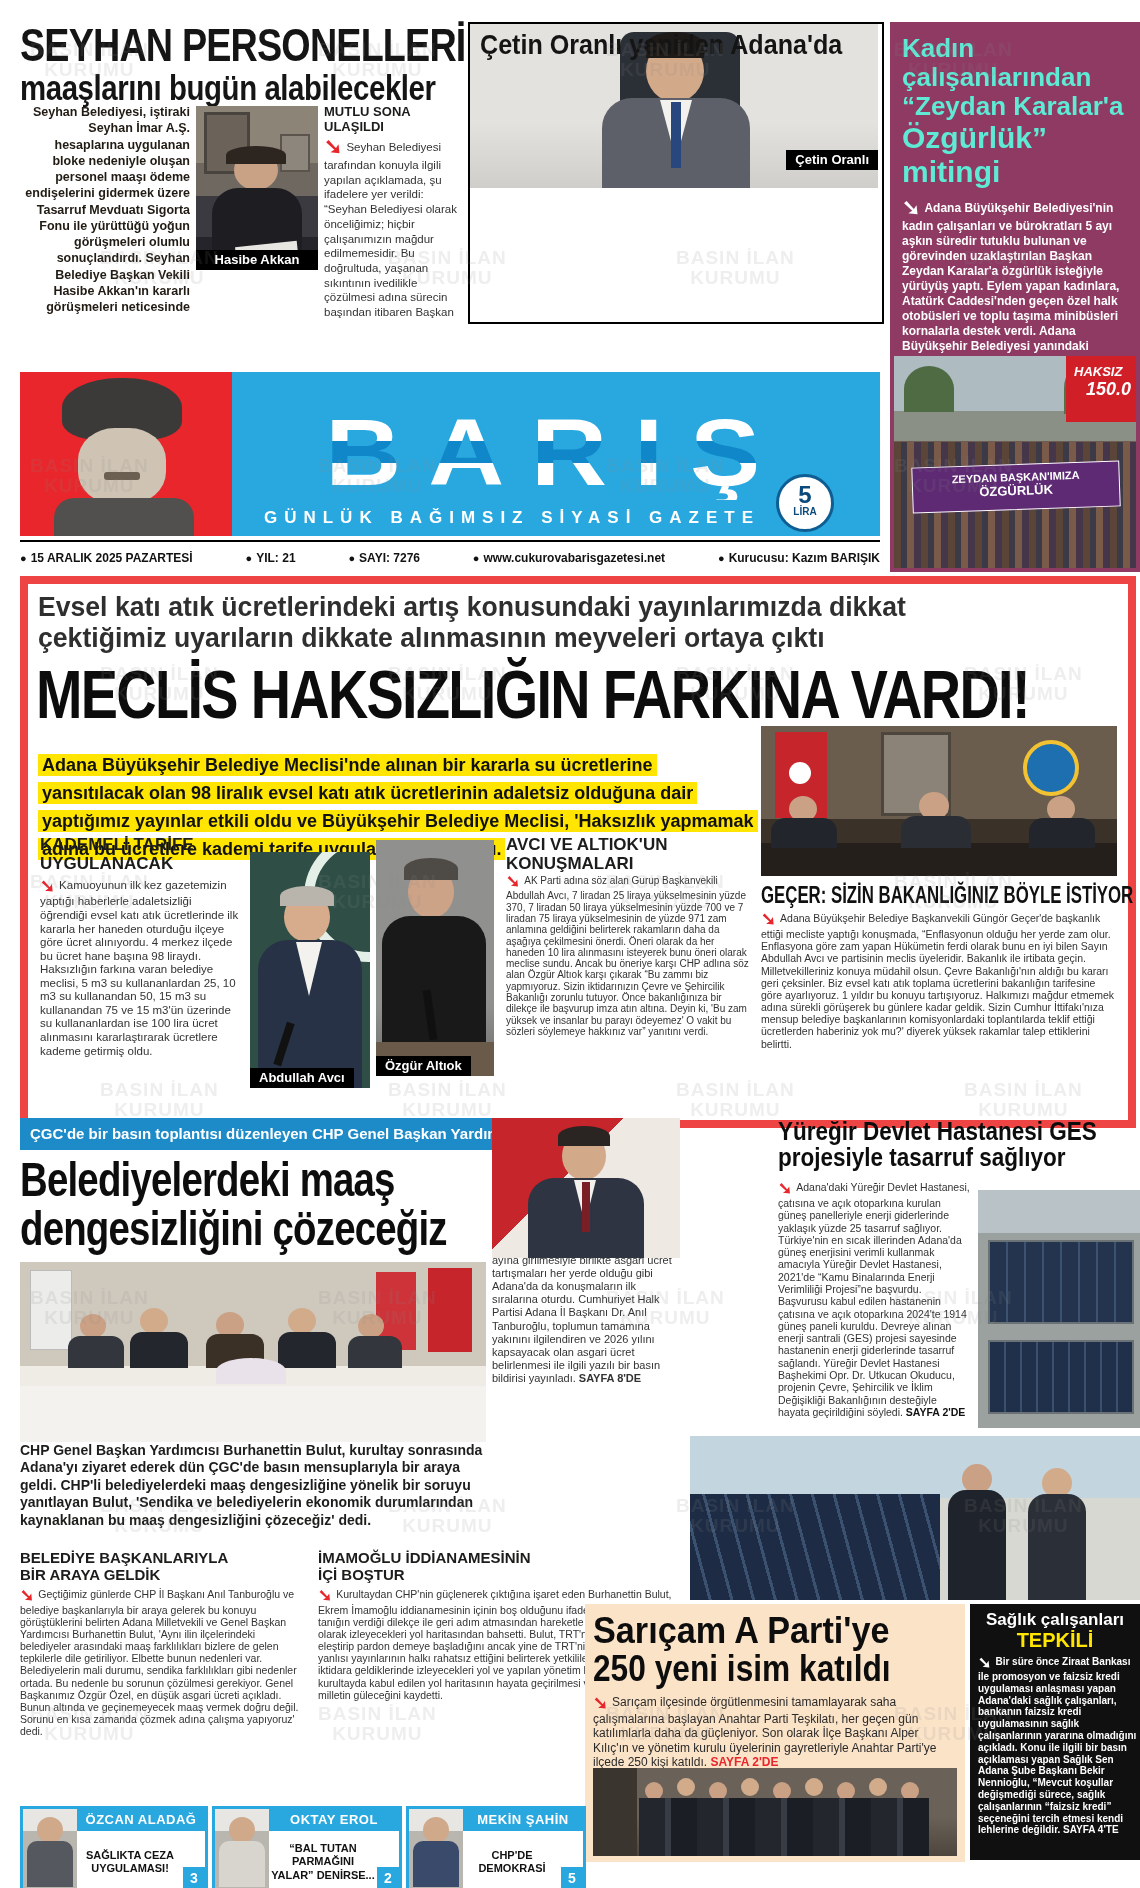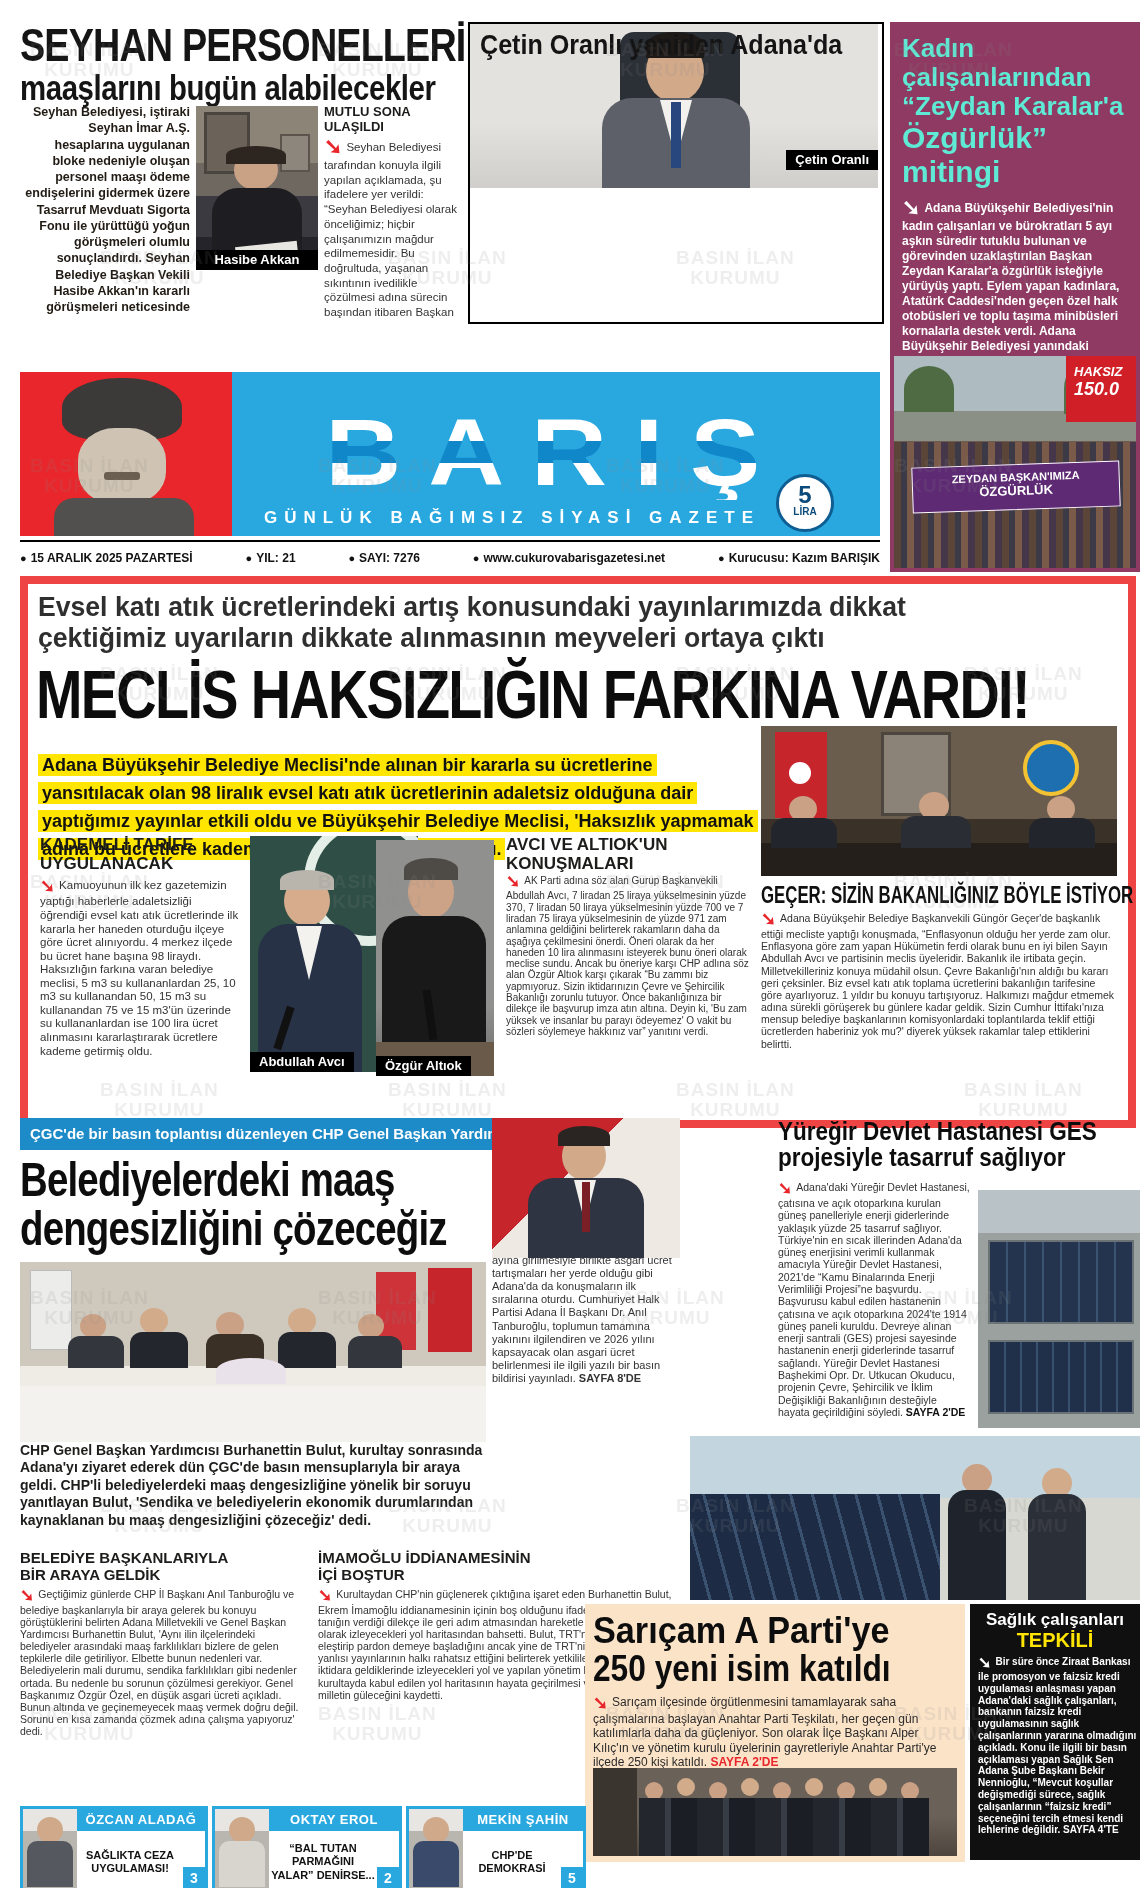--- a/index.html
+++ b/index.html
@@ -86,21 +86,21 @@
       <div style="font-size:30px;">Özgürlük” mitingi</div>
     </div>
     <div class="ov" style="margin:8px 12px 0 12px;height:200px;color:#fff;font-weight:bold;font-size:12px;line-height:1.25;">
       <span class="arrow white">➘</span><span>Adana Büyükşehir Belediyesi'nin kadın çalışanları ve bürokratları 5 ayı aşkın süredir tutuklu bulunan ve görevinden uzaklaştırılan Başkan Zeydan Karalar'a özgürlük isteğiyle yürüyüş yaptı. Eylem yapan kadınlara, Atatürk Caddesi'nden geçen özel halk otobüsleri ve toplu taşıma minibüsleri kornalarla destek verdi.  Adana Büyükşehir Belediyesi yanındaki Sanatçılar Parkı önünden başlayan yürüyüş, Adalet Nöbeti'nin tutulduğu çadırın önünde son buldu.</span>
     </div>
     <div class="fig" style="left:4px;bottom:4px;width:242px;height:212px;background:linear-gradient(180deg,#aebcc2 0 26%,#8a9086 26% 40%,#6f5c50 40% 100%);">
       <div class="abs" style="left:10px;top:10px;width:50px;height:46px;border-radius:50% 50% 0 0;background:#4e6b43;"></div>
       <div class="abs" style="left:170px;top:6px;width:46px;height:52px;border-radius:50% 50% 0 0;background:#55714a;"></div>
       <div class="abs" style="right:0;top:0;width:70px;height:66px;background:#d01f26;">
         <div style="color:#fff;font-weight:bold;font-size:13px;font-style:italic;padding:8px 0 0 8px;">HAKSIZ</div>
-        <div style="color:#fff;font-weight:bold;font-size:18px;font-style:italic;padding-left:8px;">150.0</div>
+        <div style="color:#fff;font-weight:bold;font-size:18px;font-style:italic;padding-left:8px;margin-left:12px;">150.0</div>
       </div>
       <div class="abs" style="left:0;top:86px;width:242px;height:126px;background:repeating-linear-gradient(90deg,#5a4538 0 7px,#3c3a46 7px 13px,#7a5a48 13px 20px,#46364a 20px 27px);filter:blur(0.4px);"></div>
       <div class="abs" style="left:18px;top:108px;width:206px;height:44px;background:#5d2a73;border:1px solid #fff;transform:rotate(-2deg);text-align:center;color:#fff;font-weight:bold;">
         <div style="font-size:11px;margin-top:6px;">ZEYDAN BAŞKAN'IMIZA</div>
         <div style="font-size:13px;">ÖZGÜRLÜK</div>
       </div>
     </div>
   </section>
 
   <header class="abs" style="left:20px;top:372px;width:860px;height:164px;background:#29a8e0;">
@@ -157,21 +157,21 @@
     <div class="abs ov" style="left:733px;top:326px;width:358px;height:200px;font-size:10.5px;line-height:1.16;color:#333;">
       <span class="arrow" style="font-size:18px;">➘</span><span>Adana Büyükşehir Belediye Başkanvekili Güngör Geçer'de başkanlık ettiği mecliste yaptığı konuşmada, “Enflasyonun olduğu her yerde zam olur. Enflasyona göre zam yapan Hükümetin ferdi olarak bunu en iyi bilen Sayın Abdullah Avcı ve partisinin meclis üyeleridir. Bakanlık ile irtibata geçin. Milletvekilleriniz konuya müdahil olsun. Çevre Bakanlığı'nın aldığı bu kararı geri çeksinler. Biz evsel katı atık toplama ücretlerini bakanlığın tarifesine göre ayarlıyoruz. 1 yıldır bu konuyu tartışıyoruz. Halkımızı mağdur etmemek adına sürekli görüşerek bu günlere kadar geldik. Sizin Cumhur İttifakı'nıza mensup belediye başkanlarının komisyonlardaki toplantılarda teklif ettiği ücretlerden haberiniz yok mu?' diyerek yüksek rakamlar talep ettiklerini belirtti.</span>
     </div>
 
     <div class="abs" style="left:12px;top:252px;width:200px;">
       <div class="b" style="font-size:17px;color:#1c1c1a;line-height:1.1;"><span>KADEMELİ TARİFE</span><br><span>UYGULANACAK</span></div>
       <div class="ov" style="margin-top:4px;height:232px;font-size:11.5px;line-height:1.18;color:#333;">
         <span class="arrow" style="font-size:18px;">➘</span><span>Kamuoyunun ilk kez gazetemizin yaptığı haberlerle adaletsizliği öğrendiği evsel katı atık ücretlerinde ilk kararla her haneden oturduğu ilçeye göre ücret alınıyordu. 4 merkez ilçede bu ücret hane başına 98 liraydı. Haksızlığın farkına varan belediye meclisi, 5 m3 su kullananlardan 25, 10 m3 su kullanandan 50, 15 m3 su kullanandan 75 ve 15 m3'ün üzerinde su kullananlardan ise 100 lira ücret alınmasını kararlaştırarak ücretlere kademe getirmiş oldu.</span>
       </div>
     </div>
-    <div class="fig" style="left:222px;top:252px;width:120px;height:236px;background:linear-gradient(180deg,#2f4f46 0 100%);padding-left:48px;">
+    <div class="fig" style="left:222px;top:268px;width:120px;height:236px;background:linear-gradient(180deg,#2f4f46 0 100%);">
       <div class="abs" style="left:54px;top:-20px;width:110px;height:110px;border-radius:50%;border:10px solid #e4efe7;"></div>
       <div class="abs" style="left:34px;top:40px;width:46px;height:50px;border-radius:50%;background:#d6ac8c;"></div>
       <div class="abs" style="left:30px;top:34px;width:54px;height:20px;border-radius:50% 50% 0 0;background:#b9b4ac;"></div>
       <div class="abs" style="left:8px;top:88px;width:104px;height:148px;border-radius:30px 30px 0 0;background:#273246;"></div>
       <div class="abs" style="left:46px;top:90px;width:26px;height:54px;background:#f3f2ee;clip-path:polygon(0 0,100% 0,50% 100%);"></div>
       <div class="abs" style="left:30px;top:170px;width:8px;height:44px;background:#111;transform:rotate(18deg);"></div>
       <div class="cap" style="left:0;bottom:0;">Abdullah Avcı</div>
     </div>
     <div class="fig" style="left:348px;top:256px;width:118px;height:236px;background:linear-gradient(180deg,#90908e 0 70%,#6d6d6b 100%);">
       <div class="abs" style="left:32px;top:26px;width:46px;height:52px;border-radius:50%;background:#cda387;"></div>

